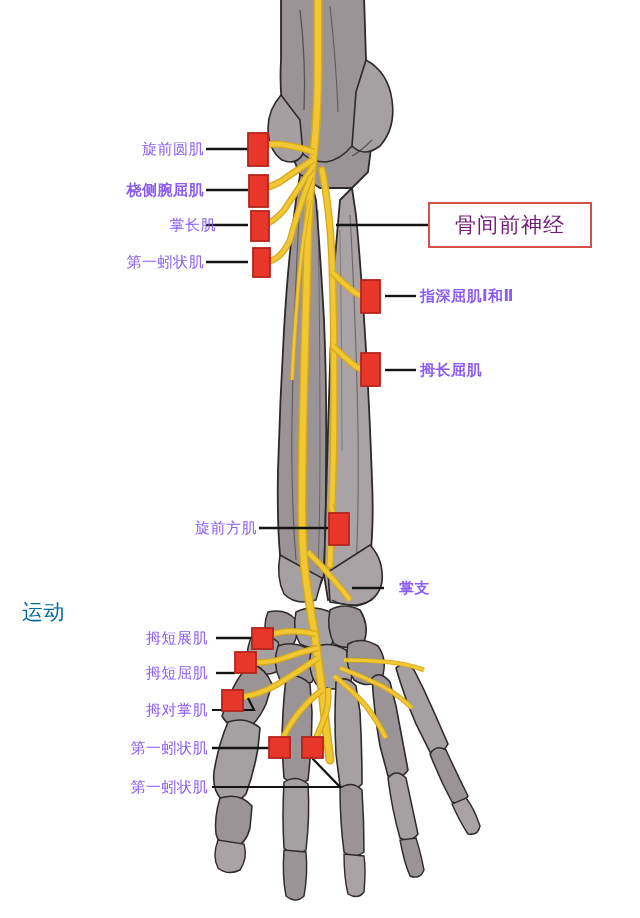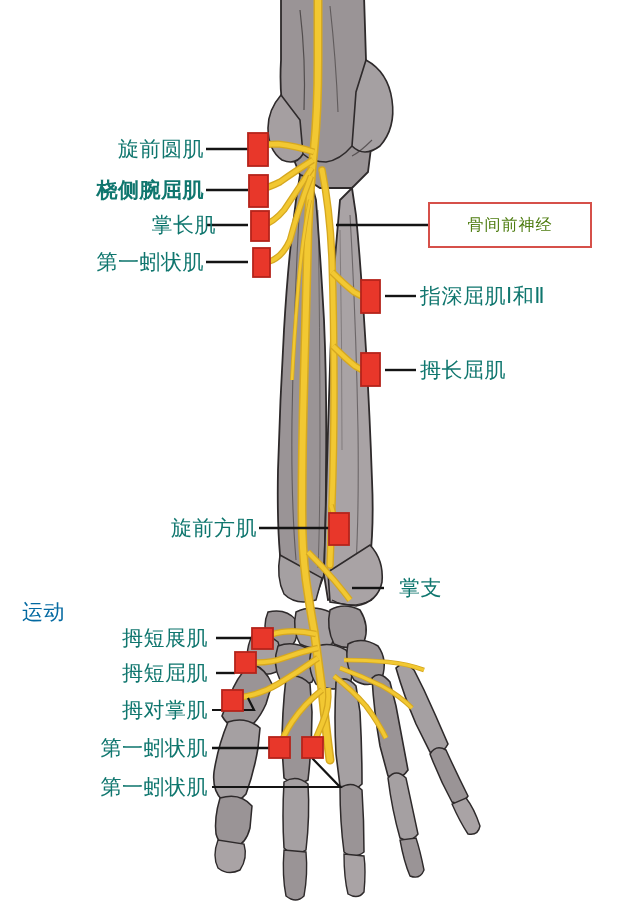--- a/index.html
+++ b/index.html
@@ -17,44 +17,45 @@
   }
   #art {
     position: absolute;
     left: 0; top: 0;
     width: 640px;
     height: 918px;
   }
   .lbl {
     position: absolute;
     font-family: "DejaVu Sans", "Liberation Sans", sans-serif;
-    font-size: 21px;
-    color: #0f766e;
+    font-size: 15px;
+    color: #8b5cf6;
     white-space: nowrap;
     letter-spacing: 0.5px;
     line-height: 1;
   }
   .lbl.right-align {
     text-align: right;
     transform: translate(-100%, -50%);
   }
   .lbl.left-align {
     text-align: right;
     transform: translate(0, -50%);
+    font-weight: bold;
   }
   .boxed {
     position: absolute;
     border: 2px solid #d6504a;
     box-sizing: border-box;
     display: flex;
     align-items: center;
     justify-content: center;
     font-family: "DejaVu Sans", "Liberation Sans", sans-serif;
-    font-size: 16px;
-    color: #4d7c0f;
+    font-size: 21px;
+    color: #701a75;
     letter-spacing: 1px;
     background: #ffffff;
   }
   .section-head {
     position: absolute;
     font-family: "DejaVu Sans", "Liberation Sans", sans-serif;
     font-size: 21px;
     color: #0369a1;
     letter-spacing: 0.5px;
   }

